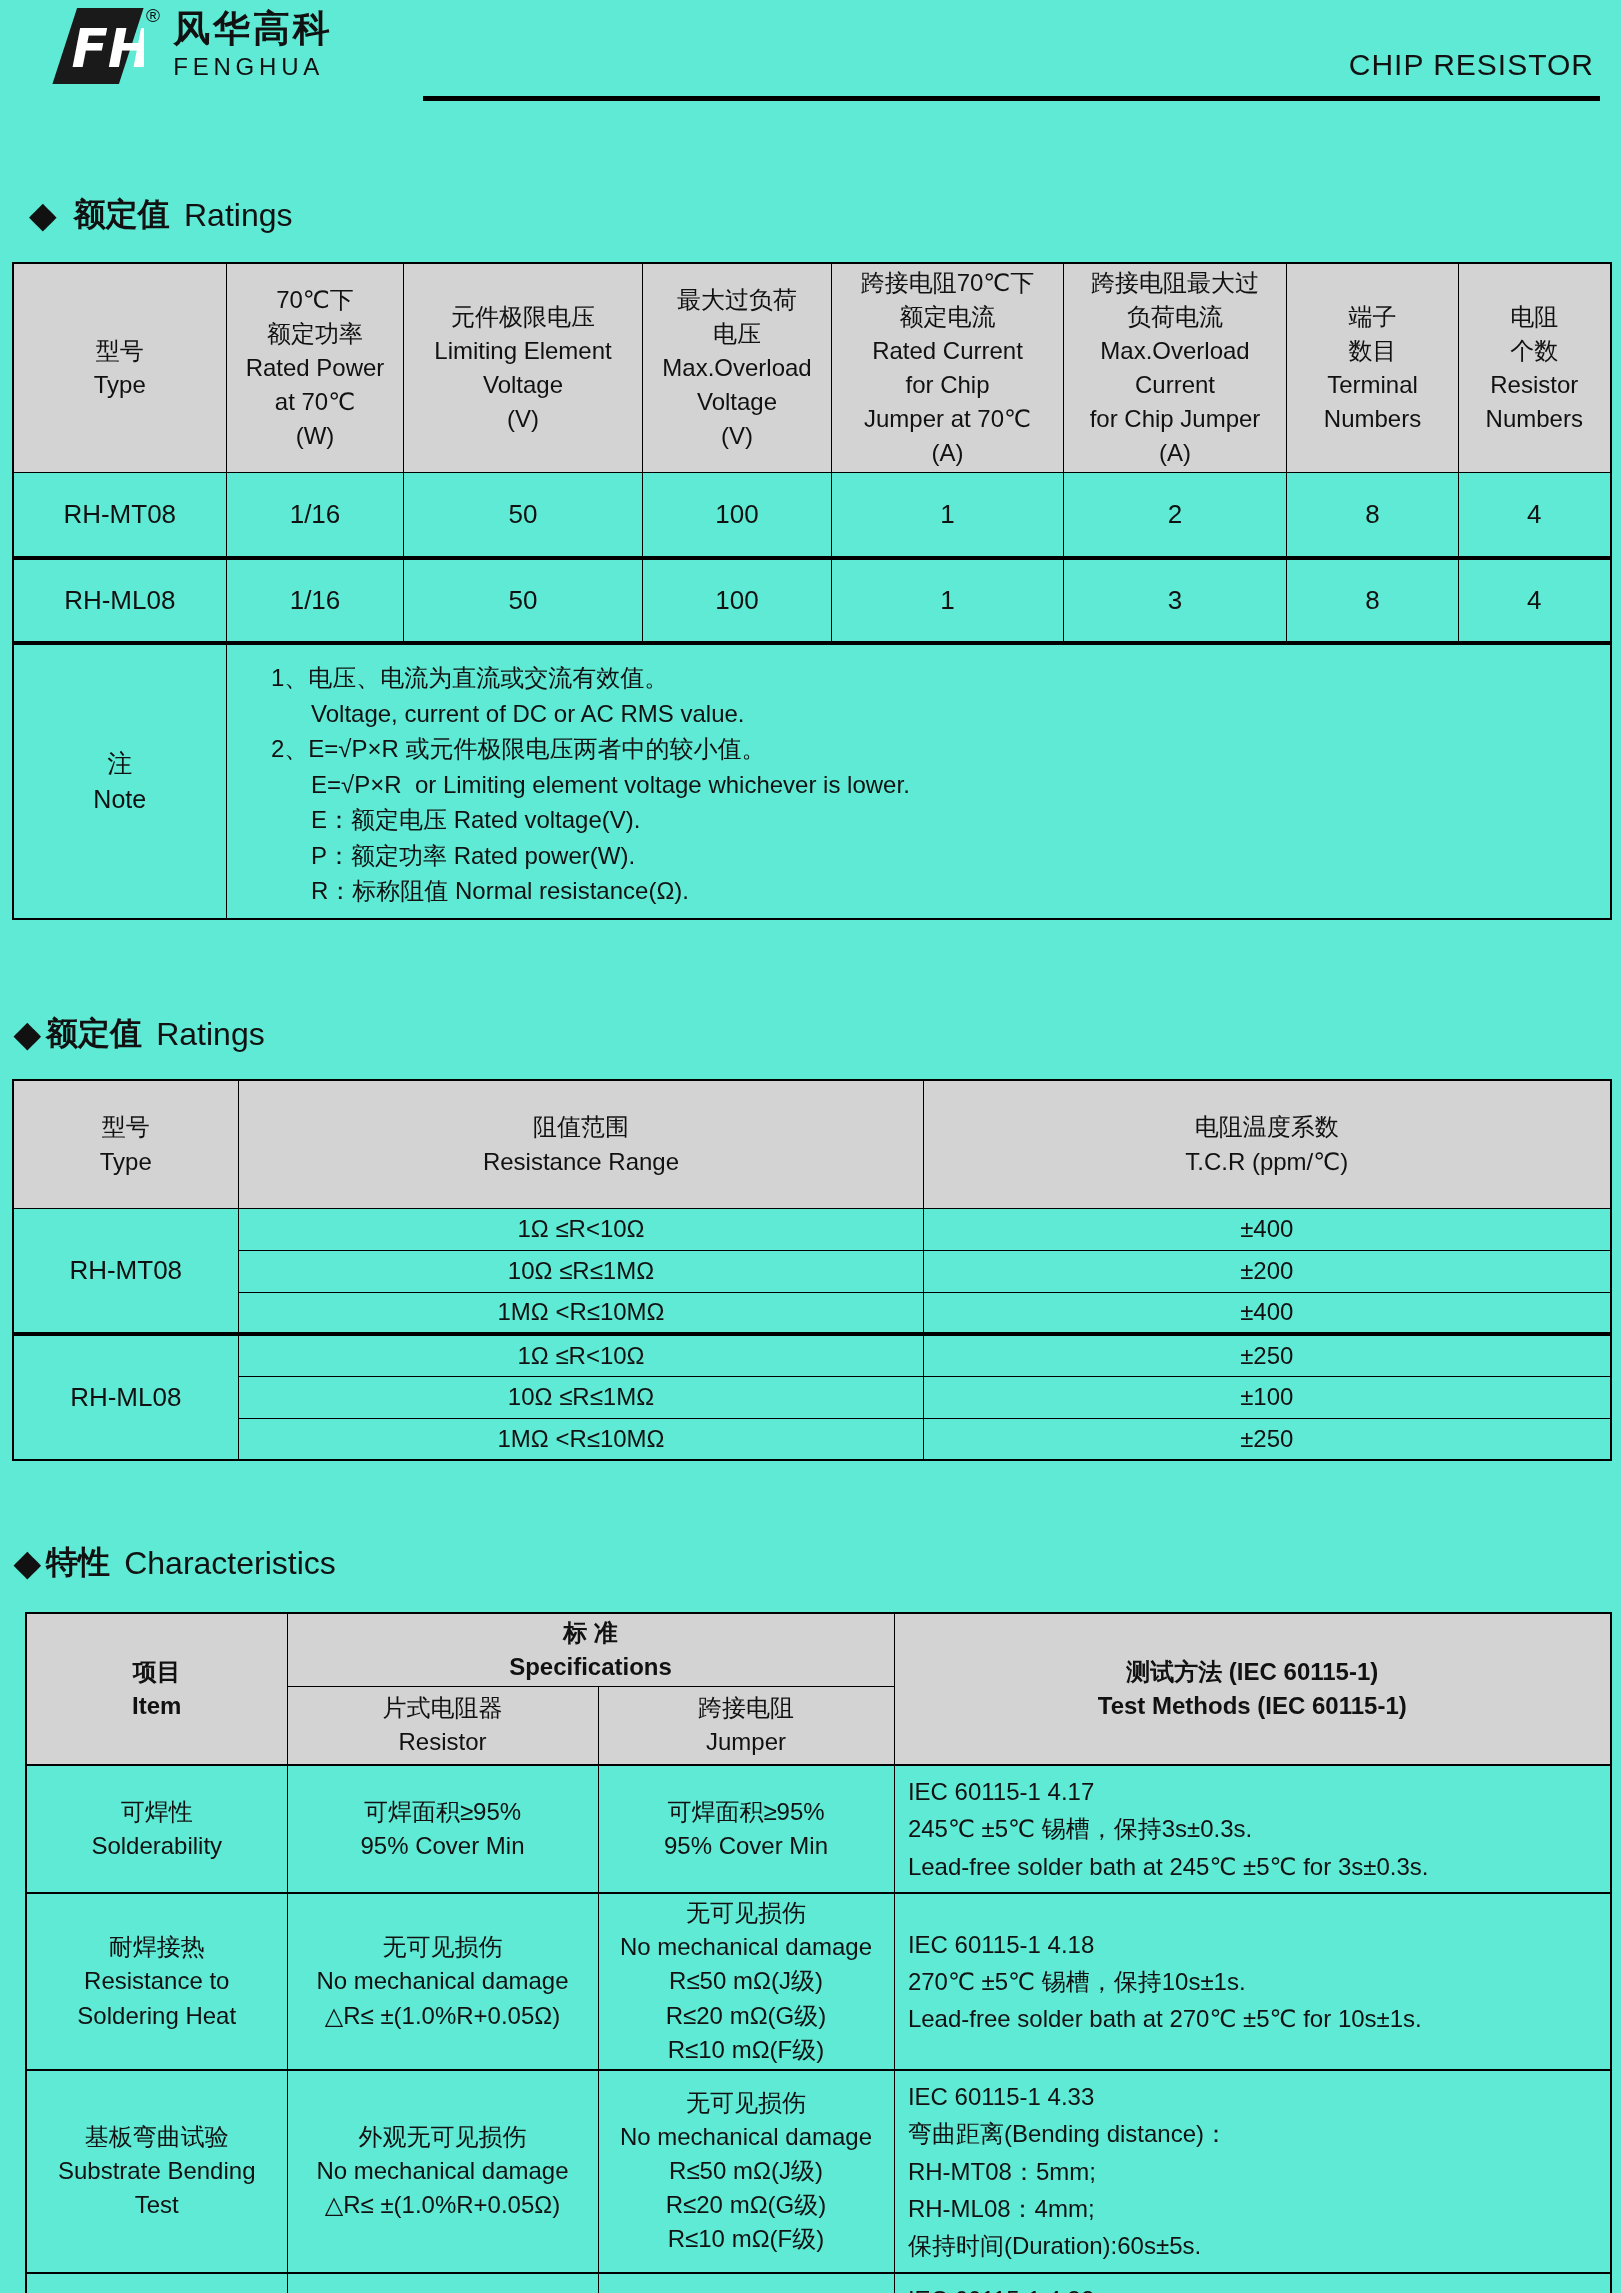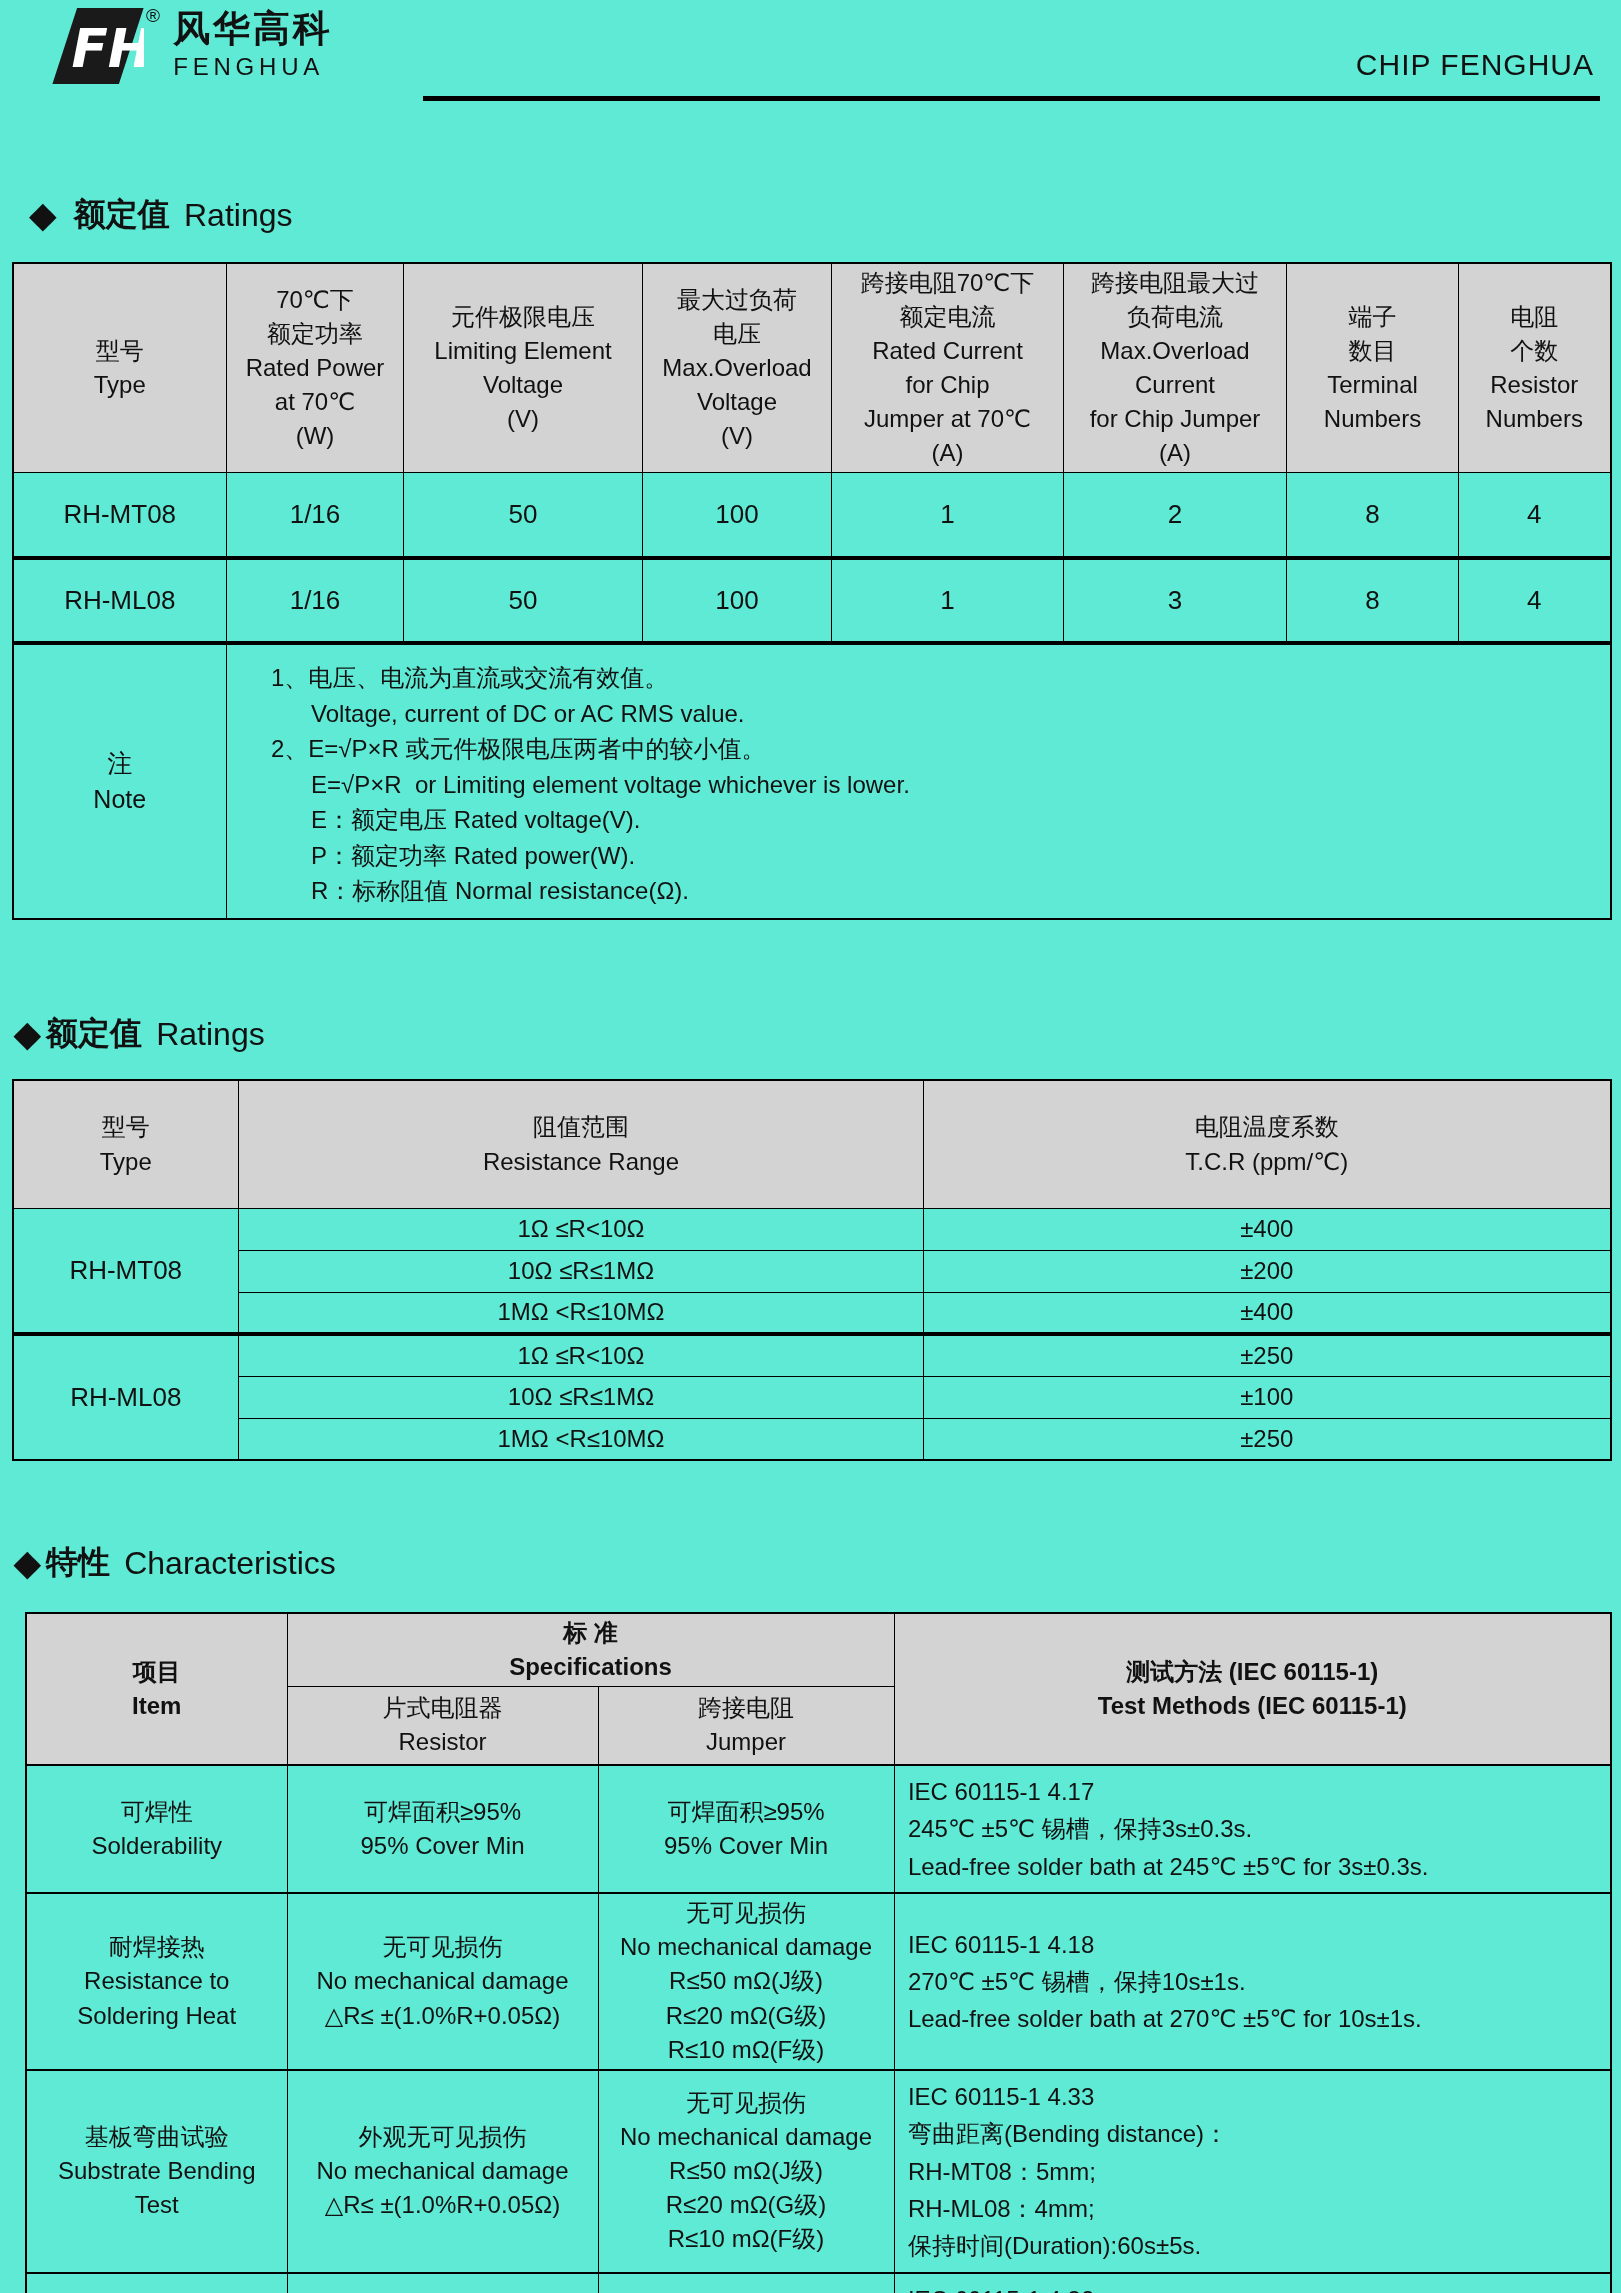--- a/index.html
+++ b/index.html
@@ -75,21 +75,21 @@
       <svg class="logo-mark" width="92" height="76" viewBox="0 0 96 80" aria-hidden="true">
         <path d="M26 0 H96 L70 80 H0 Z" fill="#1a1a1a"></path>
         <text x="20" y="62" font-size="56" font-weight="bold" font-style="italic" fill="#ffffff" font-family="DejaVu Sans, sans-serif">FH</text>
       </svg>
       <span class="reg">®</span>
       <div class="brand-text">
         <div class="brand-cn">风华高科</div>
         <div class="brand-en">FENGHUA</div>
       </div>
     </div>
-    <div class="doc-title">CHIP FENGHUA</div>
+    <div class="doc-title">CHIP RESISTOR</div>
     <div class="header-rule"></div>
   </div>
 
   <div class="sec-heading sh1">
     <span class="diamond">◆</span>
     <span class="sh-cn">额定值</span>
     <span class="sh-en">Ratings</span>
   </div>
 
   <table class="t1">

